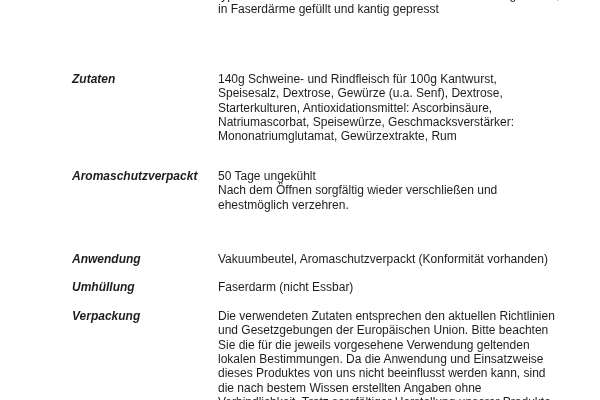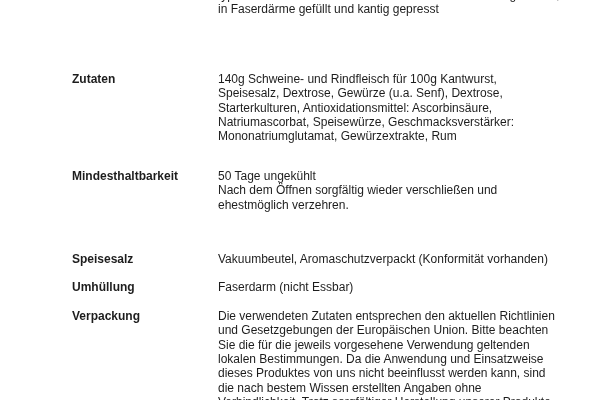--- a/index.html
+++ b/index.html
@@ -28,20 +28,21 @@
     left: 0;
     width: 600px;
   }
   .label {
     position: absolute;
     left: 72px;
     top: 0;
     width: 142px;
     font-weight: bold;
     white-space: nowrap;
+    font-style: italic;
   }
   .content {
     position: absolute;
     left: 218px;
     top: 0;
     width: 384px;
   }
   .line {
     white-space: nowrap;
   }
@@ -63,30 +64,30 @@
     <div class="content">
       <div class="line">140g Schweine- und Rindfleisch für 100g Kantwurst,</div>
       <div class="line">Speisesalz, Dextrose, Gewürze (u.a. Senf), Dextrose,</div>
       <div class="line">Starterkulturen, Antioxidationsmittel: Ascorbinsäure,</div>
       <div class="line">Natriumascorbat, Speisewürze, Geschmacksverstärker:</div>
       <div class="line">Mononatriumglutamat, Gewürzextrakte, Rum</div>
     </div>
   </div>
 
   <div class="section" style="top:169px">
-    <div class="label">Mindesthaltbarkeit</div>
+    <div class="label">Aromaschutzverpackt</div>
     <div class="content">
       <div class="line">50 Tage ungekühlt</div>
       <div class="line">Nach dem Öffnen sorgfältig wieder verschließen und</div>
       <div class="line">ehestmöglich verzehren.</div>
     </div>
   </div>
 
   <div class="section" style="top:252px">
-    <div class="label">Speisesalz</div>
+    <div class="label">Anwendung</div>
     <div class="content">
       <div class="line">Vakuumbeutel, Aromaschutzverpackt (Konformität vorhanden)</div>
     </div>
   </div>
 
   <div class="section" style="top:280px">
     <div class="label">Umhüllung</div>
     <div class="content">
       <div class="line">Faserdarm (nicht Essbar)</div>
     </div>

